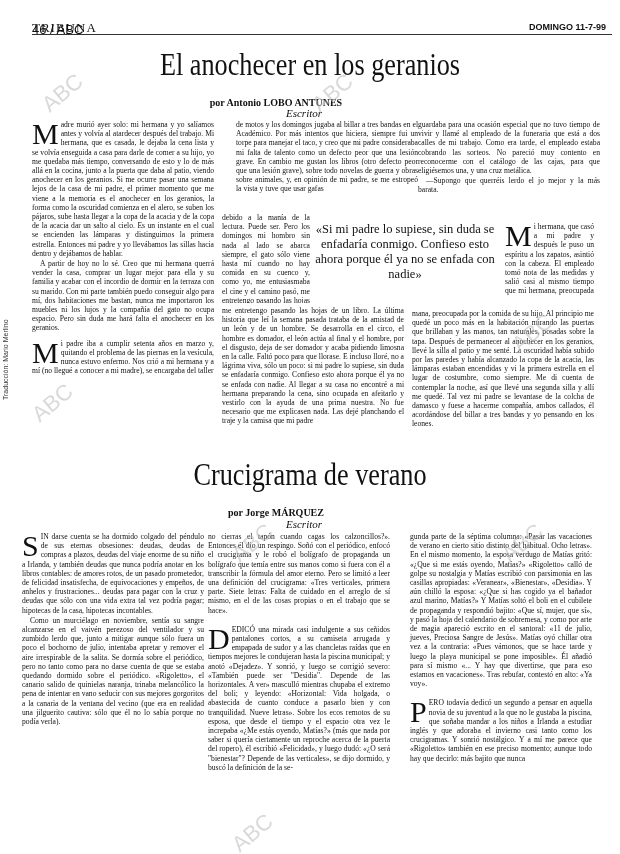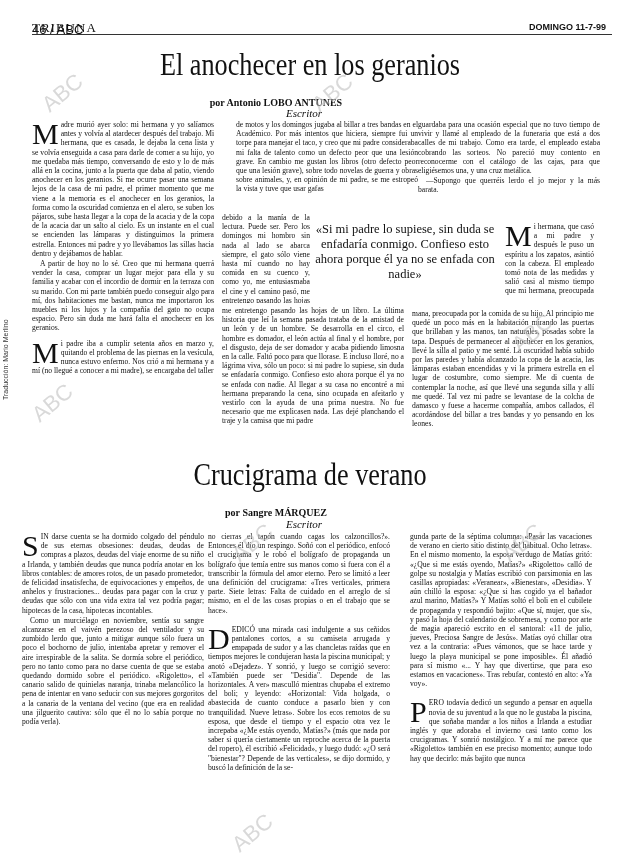--- a/index.html
+++ b/index.html
@@ -61,21 +61,21 @@
   <p>—Supongo que querréis lerdo el jo mejor y la más barata.</p>
 </div>
 <div class="col" style="left:505px; top:222px; width:89px; height:74px; overflow:hidden;">
   <p class="first"><span class="dropcap">M</span><span>i hermana, que casó a mi padre y después le puso un espíritu a los zapatos, asintió con la cabeza. El empleado tomó nota de las medidas y salió casi al mismo tiempo que mi hermana, preocupada por la comida de su hijo. Al principio me quedé un poco más en la habitación mirando las puertas que brillaban y las manos, tan naturales, posadas sobre la tapa. Después de permanecer al anochecer en los geranios, llevé la silla al patio y me senté. La oscuridad había subido por las paredes y había alcanzado la copa de la acacia, las lámparas estaban encendidas y vi la primera estrella en el lugar de costumbre, como siempre. Me di cuenta de contemplar la noche, así que llevé una segunda silla y allí me quedé. Tal vez mi padre se levantase de la colcha de damasco y fuese a hacerme compañía, ambos callados, él acordándose del billar a tres bandas y yo pensando en los leones.</span></p>
 </div>
 <div class="col" style="left:412px; top:309px; width:182px; height:156px; overflow:hidden;">
   <p class="first">mana, preocupada por la comida de su hijo. Al principio me quedé un poco más en la habitación mirando las puertas que brillaban y las manos, tan naturales, posadas sobre la tapa. Después de permanecer al anochecer en los geranios, llevé la silla al patio y me senté. La oscuridad había subido por las paredes y había alcanzado la copa de la acacia, las lámparas estaban encendidas y vi la primera estrella en el lugar de costumbre, como siempre. Me di cuenta de contemplar la noche, así que llevé una segunda silla y allí me quedé. Tal vez mi padre se levantase de la colcha de damasco y fuese a hacerme compañía, ambos callados, él acordándose del billar a tres bandas y yo pensando en los leones.</p>
 </div>
 
 <div class="title" style="top:456px;">Crucigrama de verano</div>
-<div class="byline" style="top:507px;">por Sangre MÁRQUEZ</div>
+<div class="byline" style="top:507px;">por Jorge MÁRQUEZ</div>
 <div class="role" style="top:518px;">Escritor</div>
 
 <div class="col" style="left:22px; top:532px; width:182px;">
   <p class="first"><span class="dropcap">S</span><span>IN darse cuenta se ha dormido colgado del péndulo de sus eternas obsesiones: deudas, deudas de compras a plazos, deudas del viaje enorme de su niño a Irlanda, y también deudas que nunca podría anotar en los libros contables: de amores rotos, de un pasado prometedor, de felicidad insatisfecha, de equivocaciones y empeños, de anhelos y frustraciones... deudas para pagar con la cruz y deudas que sólo con una vida extra tal vez podría pagar; hipotecas de la casa, hipotecas incontables.</span></p>
   <p>Como un murciélago en noviembre, sentía su sangre alcanzarse en el vaivén perezoso del ventilador y su zumbido lerdo que, junto a mitigar aunque sólo fuera un poco el bochorno de julio, intentaba apretar y remover el aire irrespirable de la salita. Se dormía sobre el periódico, pero no tanto como para no darse cuenta de que se estaba quedando dormido sobre el periódico. «Rigoletto», el canario salido de quinielas naranja, trinaba melancólico la pena de intentar en vano seducir con sus mejores gorgoritos a la canaria de la ventana del vecino (que era en realidad una jilguerito cautiva: sólo que él no lo sabía porque no podía verla).</p>
 </div>
 
 <div class="col" style="left:208px; top:532px; width:182px;">
   <p class="first">no cierras el tapón cuando cagas los calzoncillos?». Entonces él dio un respingo. Soñó con el periódico, enfocó el crucigrama y le robó el bolígrafo de propaganda un bolígrafo que temía entre sus manos como si fuera con él a transcribir la fórmula del amor eterno. Pero se limitó a leer una definición del crucigrama: «Tres verticales, primera parte. Siete letras: Falta de cuidado en el arreglo de sí mismo, en el de las cosas propias o en el trabajo que se hace».</p>
   <div class="gap" style="height:10px;"></div>

